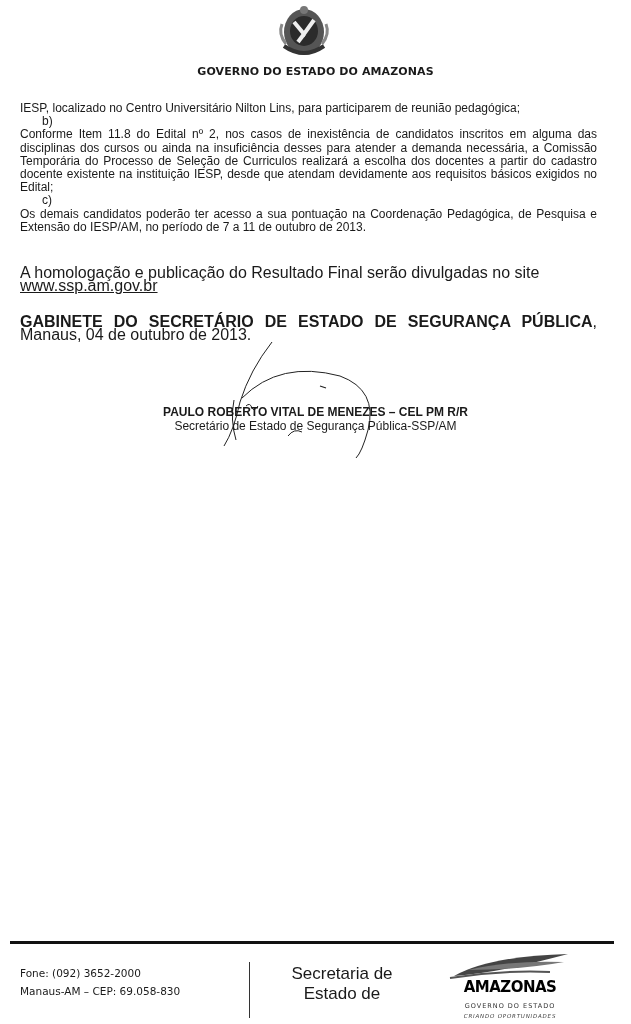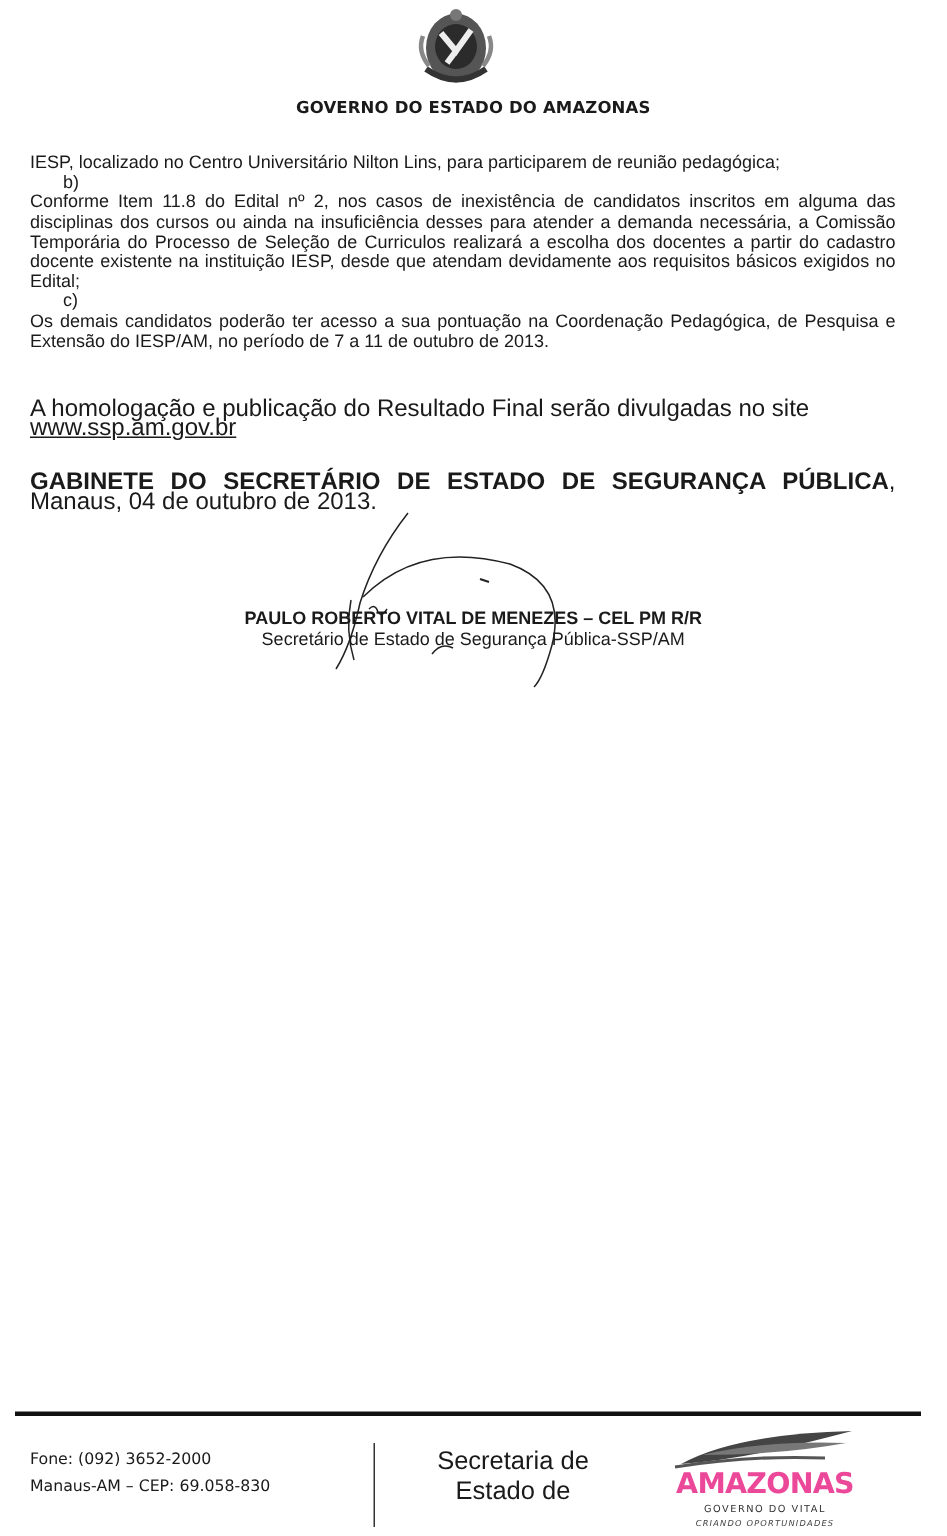--- a/index.html
+++ b/index.html
@@ -17,21 +17,21 @@
   .gabinete { top: 315px; text-align: justify; text-align-last: left; }
   .gabinete b { font-weight: bold; }
   .signature { position: absolute; left: 210px; top: 340px; width: 180px; height: 120px; }
   .sig-name { position: absolute; left: 0; width: 631px; top: 405px; text-align: center; font-weight: bold; font-size: 12px; }
   .sig-title { position: absolute; left: 0; width: 631px; top: 419px; text-align: center; font-size: 12px; }
   .footer-rule { position: absolute; left: 10px; top: 941px; width: 604px; height: 3px; background: #111; }
   .footer-addr { position: absolute; left: 20px; top: 964px; font-family: "DejaVu Sans", sans-serif; font-size: 10.5px; line-height: 18px; }
   .footer-divider { position: absolute; left: 249px; top: 962px; width: 1px; height: 56px; background: #333; }
   .footer-dept { position: absolute; left: 268px; top: 964px; width: 148px; text-align: center; font-family: Liberation Sans, sans-serif; font-size: 17px; line-height: 20px; }
   .footer-logo { position: absolute; left: 440px; top: 950px; width: 140px; height: 74px; }
-  .logo-word { position: absolute; left: 0; top: 28px; width: 140px; text-align: center; font-family: "DejaVu Sans", sans-serif; font-weight: bold; font-size: 19px; letter-spacing: -0.5px; color: #ec4899; }
+  .logo-word { position: absolute; left: 0; top: 28px; width: 140px; text-align: center; font-family: "DejaVu Sans", sans-serif; font-weight: bold; font-size: 15px; letter-spacing: -0.5px; color: #000000; }
   .logo-sub { position: absolute; left: 0; top: 52px; width: 140px; text-align: center; font-family: "DejaVu Sans", sans-serif; font-size: 6.5px; letter-spacing: 1px; color: #333; }
   .logo-sub2 { position: absolute; left: 0; top: 63px; width: 140px; text-align: center; font-family: "DejaVu Sans", sans-serif; font-size: 5.5px; letter-spacing: 0.8px; color: #444; font-style: italic; }
 </style>
 </head>
 <body>
 
 <div class="crest">
   <svg width="60" height="56" viewBox="0 0 60 56">
     <ellipse cx="30" cy="28" rx="20" ry="23" fill="#555"></ellipse>
     <ellipse cx="30" cy="27" rx="14" ry="15" fill="#2b2b2b"></ellipse>
@@ -90,15 +90,15 @@
 <div class="footer-dept">
   <div>Secretaria de Estado de</div>
 </div>
 <div class="footer-logo">
   <svg width="140" height="30" viewBox="0 0 140 30" style="position:absolute;left:0;top:0;">
     <path d="M14 26 Q50 6 128 4 Q90 14 70 18 Q40 24 14 26 Z" fill="#444"></path>
     <path d="M28 20 Q70 10 124 12 Q80 20 28 20 Z" fill="#777"></path>
     <path d="M10 28 Q60 20 110 22" stroke="#555" stroke-width="2" fill="none"></path>
   </svg>
   <div class="logo-word">AMAZONAS</div>
-  <div class="logo-sub">GOVERNO DO VITAL</div>
+  <div class="logo-sub">GOVERNO DO ESTADO</div>
   <div class="logo-sub2">CRIANDO OPORTUNIDADES</div>
 </div>
 
 </body></html>

